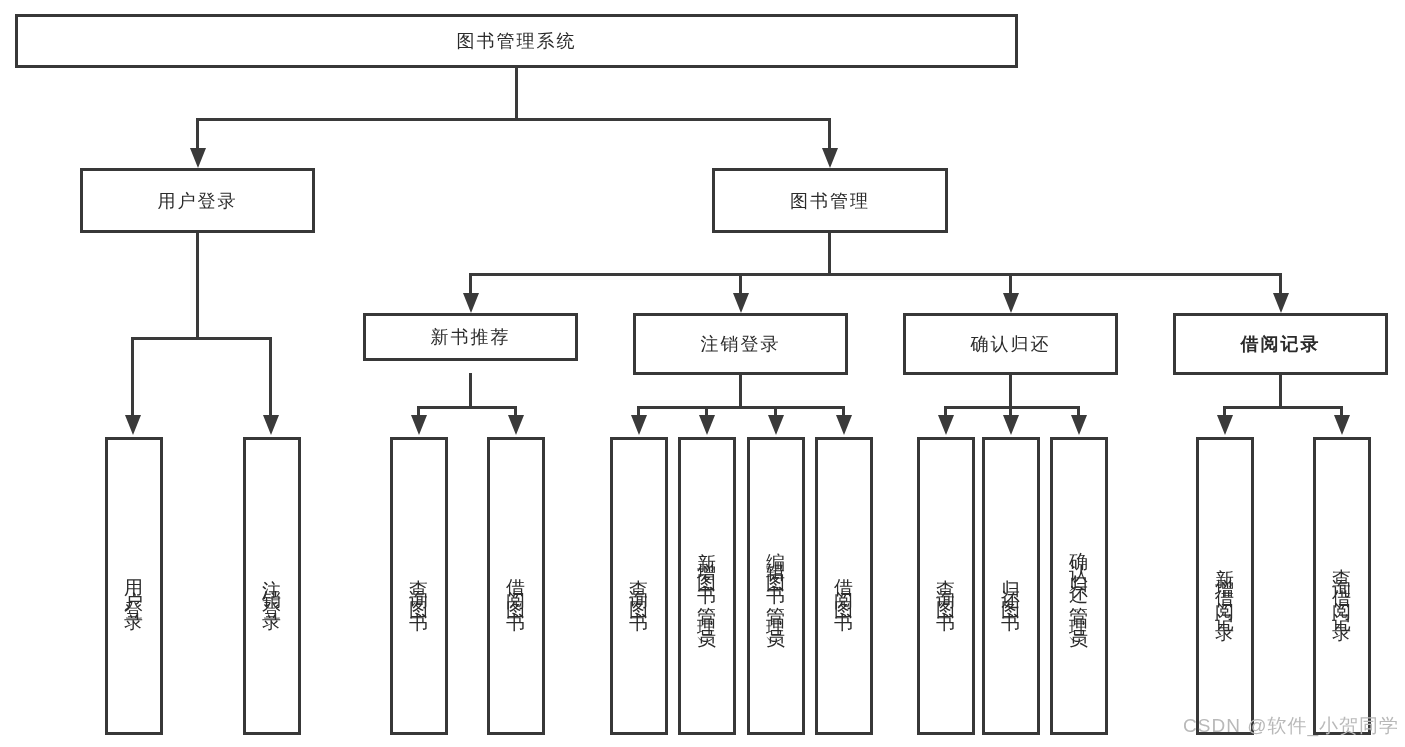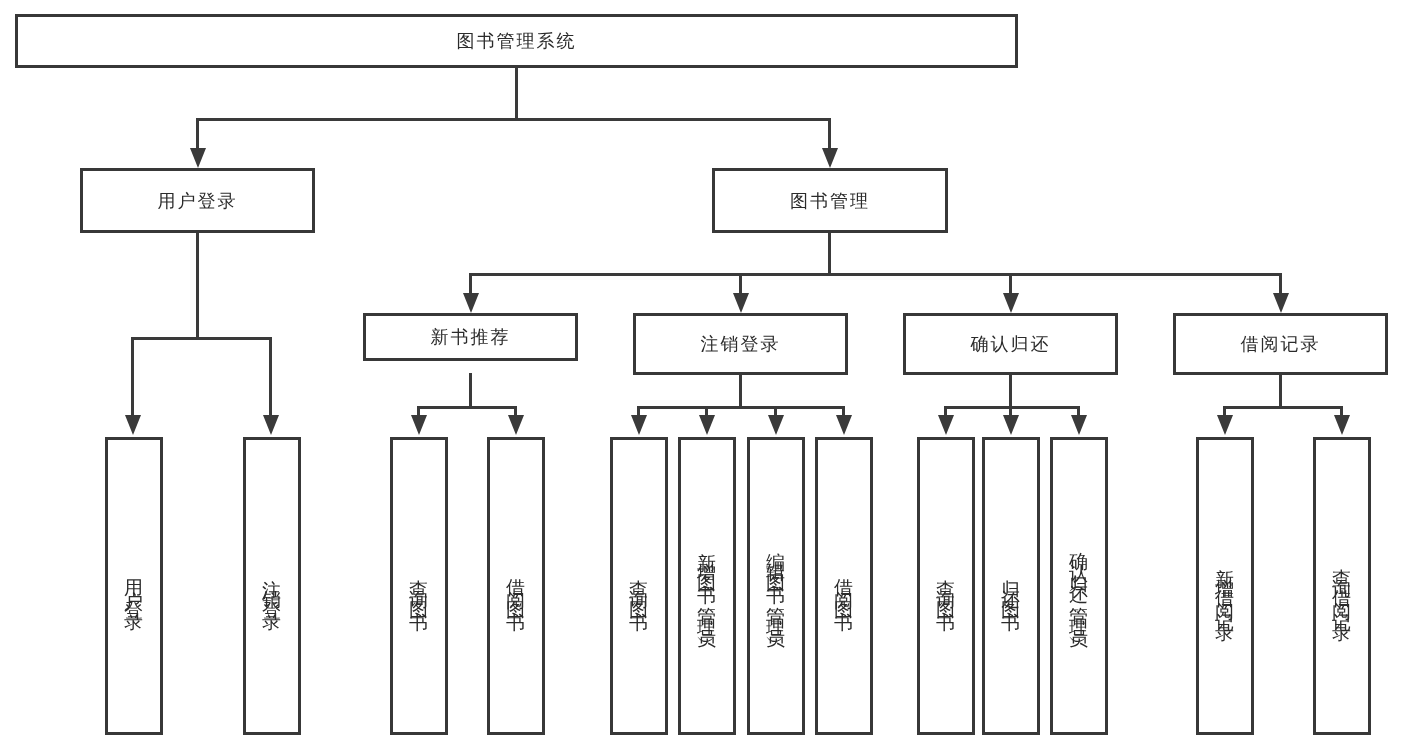--- a/index.html
+++ b/index.html
@@ -93,21 +93,21 @@
   <div class="vline" style="left:739px; top:273px; height:22px;"></div>
   <div class="arrow" style="left:733px; top:293px;"></div>
   <div class="vline" style="left:1009px; top:273px; height:22px;"></div>
   <div class="arrow" style="left:1003px; top:293px;"></div>
   <div class="vline" style="left:1279px; top:273px; height:22px;"></div>
   <div class="arrow" style="left:1273px; top:293px;"></div>
 
   <div class="node" style="left:363px; top:313px; width:215px; height:48px;">新书推荐</div>
   <div class="node" style="left:633px; top:313px; width:215px; height:62px;">注销登录</div>
   <div class="node" style="left:903px; top:313px; width:215px; height:62px;">确认归还</div>
-  <div class="node" style="left:1173px; top:313px; width:215px; height:62px;">借阅记录</div>
+  <div class="node" style="left:1173px; top:313px; width:215px; height:62px;font-weight:bold;">借阅记录</div>
 
   <div class="vline" style="left:469px; top:373px; height:35px;"></div>
   <div class="hline" style="left:417px; top:406px; width:100px;"></div>
   <div class="vline" style="left:417px; top:406px; height:11px;"></div>
   <div class="arrow" style="left:411px; top:415px;"></div>
   <div class="vline" style="left:514px; top:406px; height:11px;"></div>
   <div class="arrow" style="left:508px; top:415px;"></div>
 
   <div class="vline" style="left:739px; top:373px; height:35px;"></div>
   <div class="hline" style="left:637px; top:406px; width:208px;"></div>
@@ -147,14 +147,15 @@
   <div class="node leaf" style="left:747px; top:437px; width:58px; height:298px;">编辑图书（管理员）</div>
   <div class="node leaf" style="left:815px; top:437px; width:58px; height:298px;">借阅图书</div>
 
   <div class="node leaf" style="left:917px; top:437px; width:58px; height:298px;">查询图书</div>
   <div class="node leaf" style="left:982px; top:437px; width:58px; height:298px;">归还图书</div>
   <div class="node leaf" style="left:1050px; top:437px; width:58px; height:298px;">确认归还（管理员）</div>
 
   <div class="node leaf" style="left:1196px; top:437px; width:58px; height:298px;">新增借阅记录</div>
   <div class="node leaf" style="left:1313px; top:437px; width:58px; height:298px;">查询借阅记录</div>
 
+  <div class="watermark">CSDN @软件_小贺同学</div>
 
 </div>
 
 </body></html>

